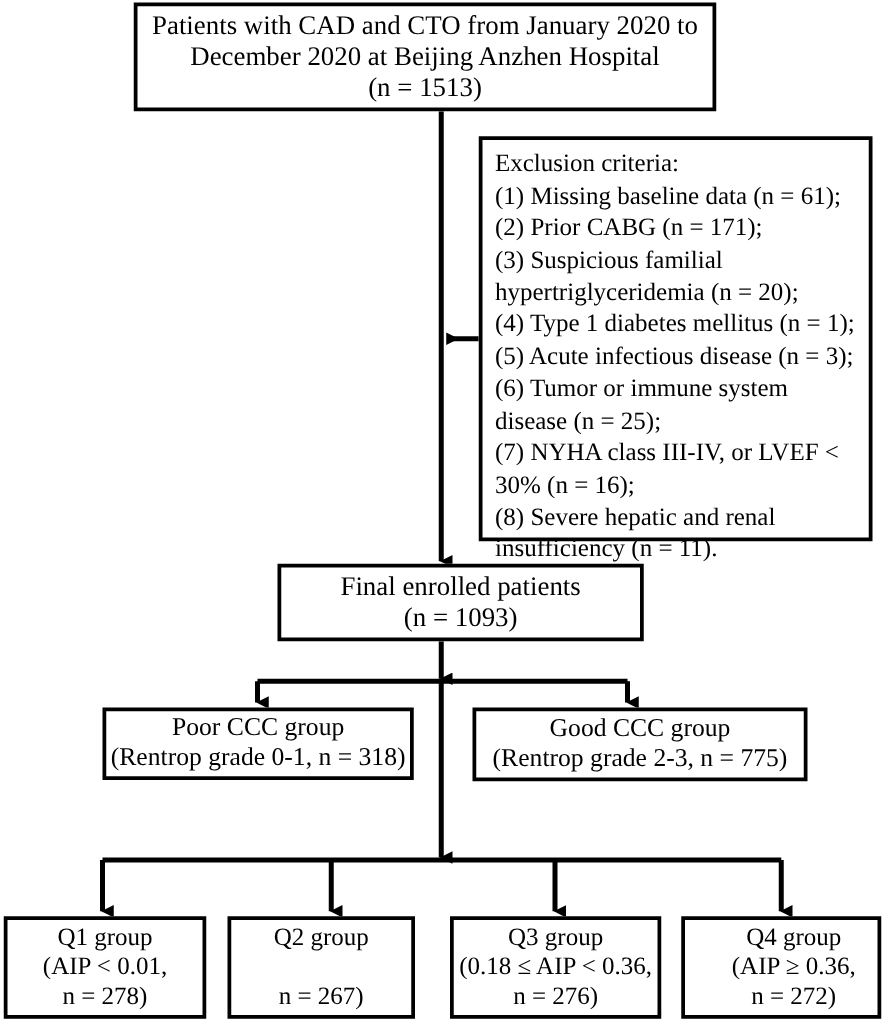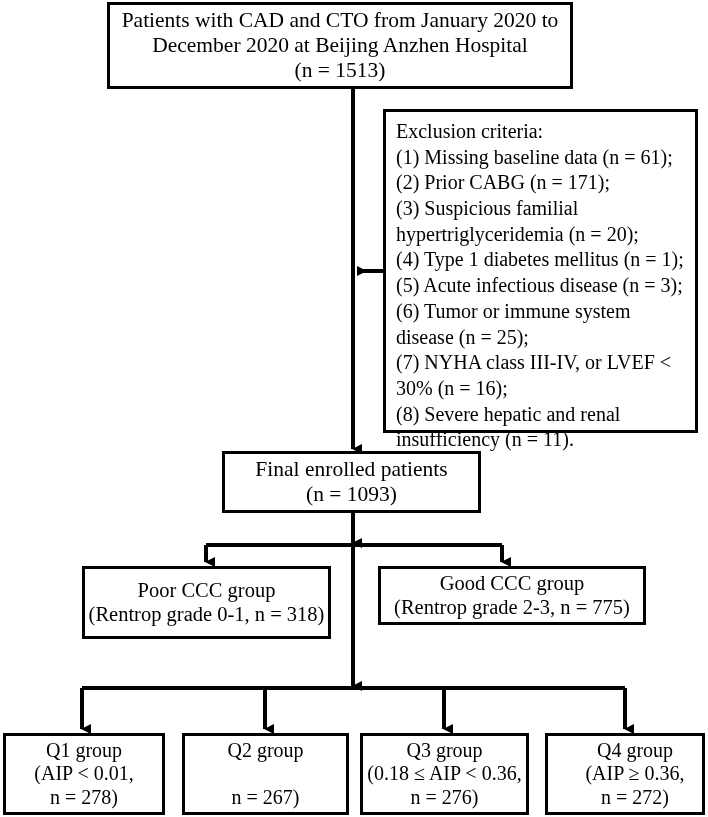--- a/index.html
+++ b/index.html
@@ -62,45 +62,45 @@
     text-align: left;
     padding: 7px 8px 16px 10px;
     line-height: 1.285;
   }
   #node-exclusion .line {
     white-space: normal;
   }
   #node-enrolled {
     left: 222px;
     top: 451px;
-    width: 259px;
+    width: 293px;
     height: 62px;
     font-size: 21.5px;
   }
   #node-poor-ccc {
     left: 82px;
     top: 566px;
     width: 249px;
-    height: 73px;
+    height: 58px;
     font-size: 20.5px;
   }
   #node-good-ccc {
     left: 378px;
     top: 566px;
     width: 268px;
     height: 59px;
     font-size: 20.5px;
   }
   .q-node {
     top: 733px;
     height: 82px;
     font-size: 20px;
   }
   #node-q1 { left: 3px;   width: 162px; }
-  #node-q2 { left: 182px; width: 167px; gap: 24px; }
+  #node-q2 { left: 182px; width: 150px; gap: 24px; }
   #node-q3 { left: 360px; width: 169px; }
   #node-q4 { left: 545px; width: 160px; padding-left: 20px; }
 </style>
 </head>
 <body>
 
 <div id="flowchart-root">
 
   <svg class="connectors" viewBox="0 0 708 817" aria-hidden="true">
     <defs>

